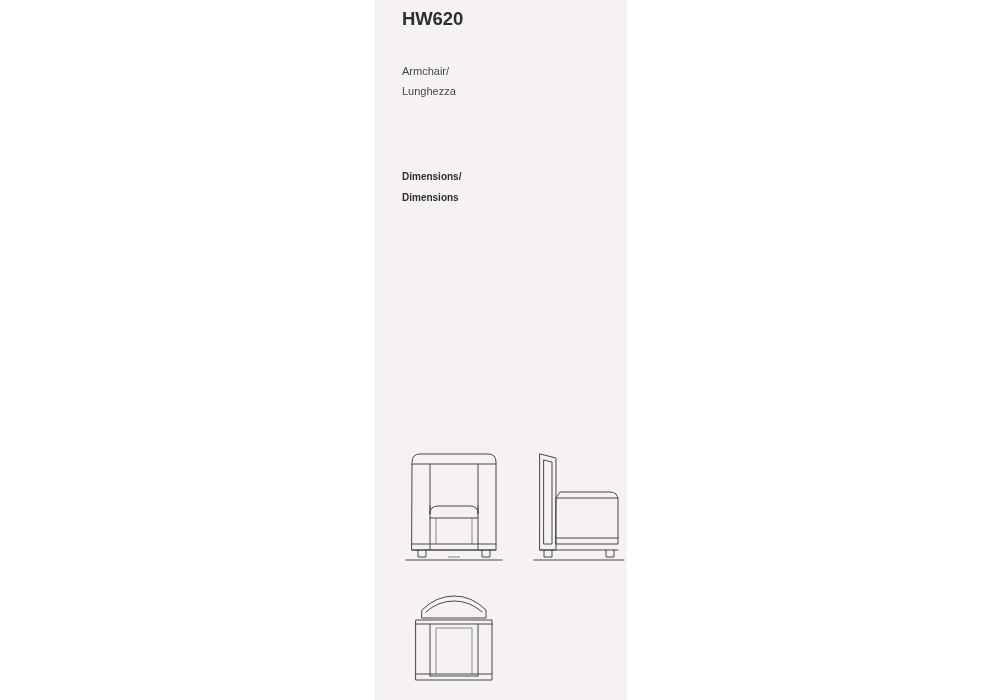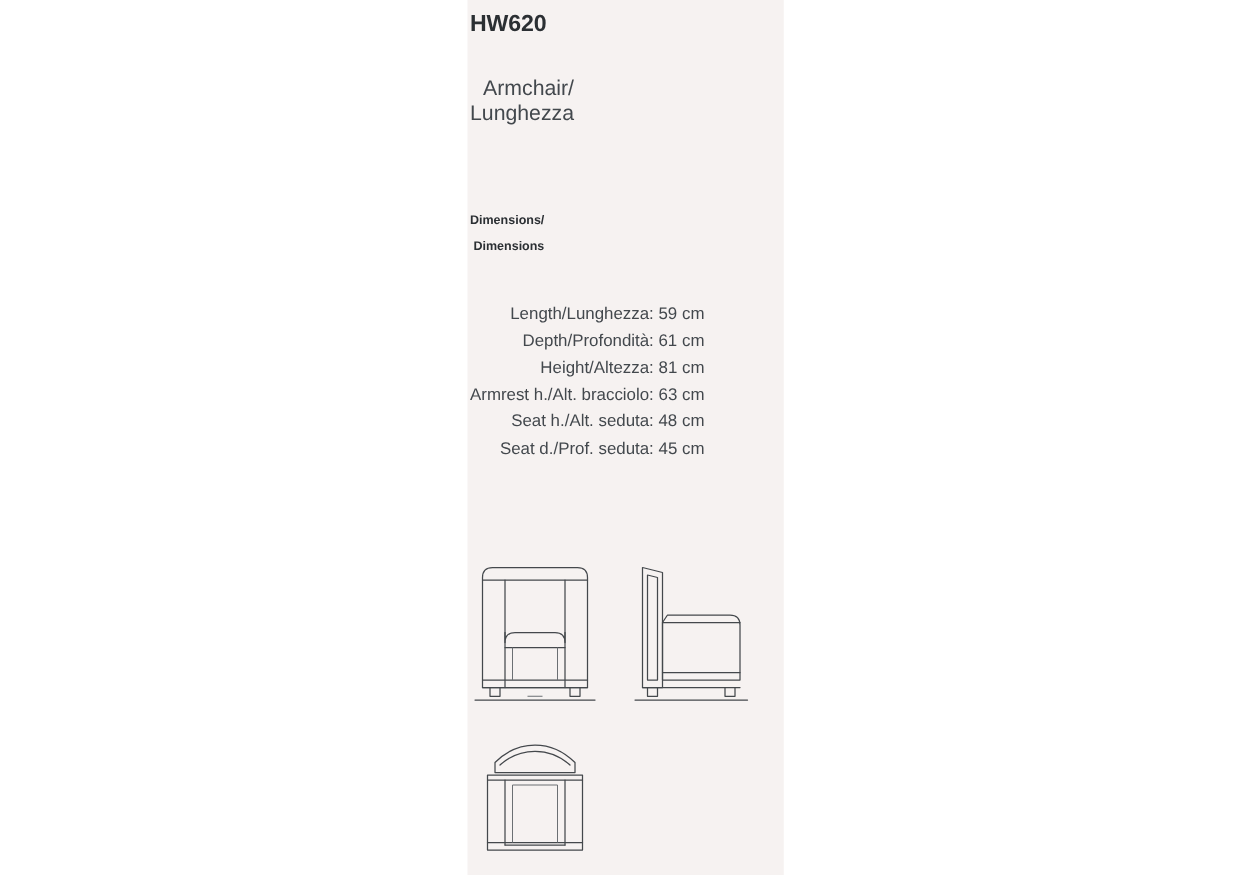--- a/index.html
+++ b/index.html
@@ -23,40 +23,39 @@
   .panel {
     position: absolute;
     left: 374px;
     top: 0;
     width: 253px;
     height: 700px;
     background: #f6f2f1;
   }
   .content {
     position: absolute;
-    left: 376px;
+    left: 402px;
     top: 0;
     width: 240px;
     height: 700px;
-    text-align: right;
   }
   .code {
     position: absolute;
     left: 0;
     top: 8px;
     font-size: 18.5px;
     font-weight: bold;
     letter-spacing: -0.1px;
     color: #2b2f33;
   }
   .subtitle {
     position: absolute;
     left: 0;
     top: 61px;
-    font-size: 17px;
+    font-size: 11px;
     line-height: 20px;
     color: #43484d;
   }
   .section-title {
     position: absolute;
     left: 0;
     top: 166px;
     font-size: 10px;
     font-weight: bold;
     line-height: 21px;
@@ -118,28 +117,20 @@
     <div class="subtitle">
       <div>Armchair/</div>
       <div>Lunghezza</div>
     </div>
 
     <div class="section-title">
       <div>Dimensions/</div>
       <div>Dimensions</div>
     </div>
 
-    <div class="dims">
-      <div>Length/Lunghezza: 59 cm</div>
-      <div>Depth/Profondità: 61 cm</div>
-      <div>Height/Altezza: 81 cm</div>
-      <div>Armrest h./Alt. bracciolo: 63 cm</div>
-      <div>Seat h./Alt. seduta: 48 cm</div>
-      <div>Seat d./Prof. seduta: 45 cm</div>
-    </div>
 
     <div class="drawings">
 
       <div class="drawing-row">
 
         <div class="drawing dw-front">
           <svg width="104" height="135" viewBox="0 0 104 135">
 
             <path class="ln" d="M10 22 Q10 14 18 14 L86 14 Q94 14 94 22 L94 110 L10 110 Z"></path>
 

